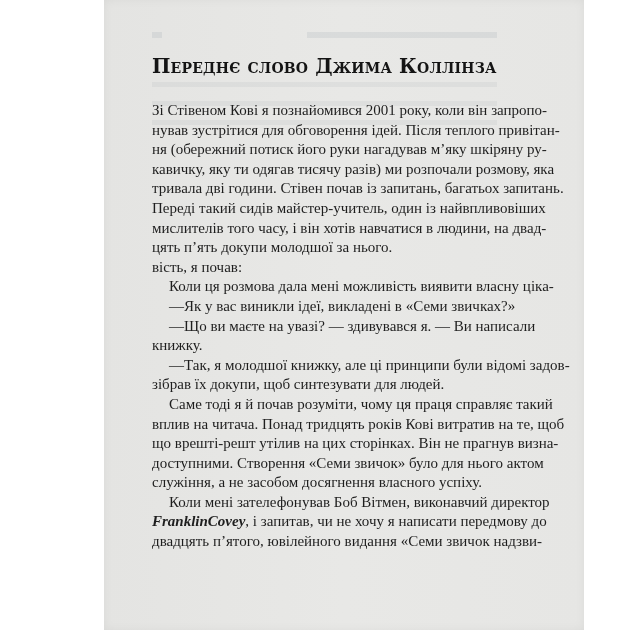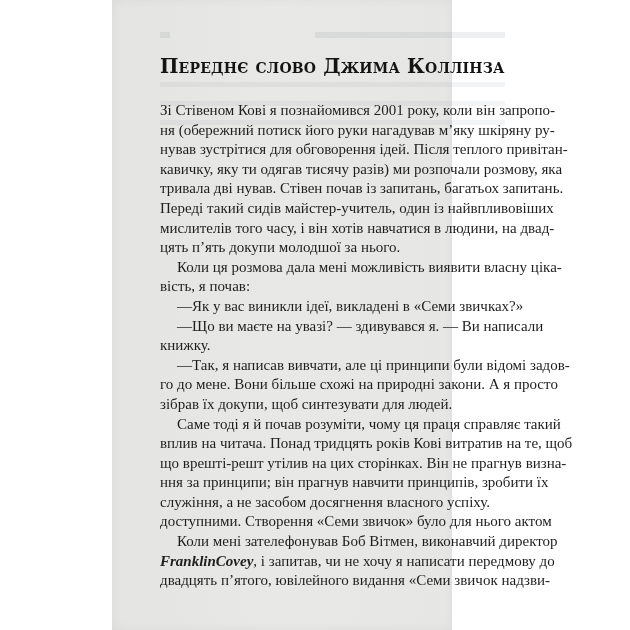--- a/index.html
+++ b/index.html
@@ -5,23 +5,23 @@
     html, body {
       margin: 0;
       padding: 0;
       background: #ffffff;
       width: 630px;
       height: 630px;
       overflow: hidden;
     }
     .page {
       position: absolute;
-      left: 112px;
+      left: 104px;
       top: 0;
-      width: 340px;
+      width: 480px;
       height: 630px;
       background: linear-gradient(90deg, #e4e4e2 0%, #e8e8e6 50%, #e6e6e4 100%);
       box-shadow: inset 0 0 10px rgba(0,0,0,0.05);
     }
     .showthrough {
       position: absolute;
       left: 48px;
       top: 30px;
       width: 345px;
       height: 10px;
@@ -97,38 +97,36 @@
   <div class="ghost-lines">
     <div></div>
       <div></div>
       <div></div>
   </div>
 
   <h1 class="heading">Переднє слово Джима Коллінза</h1>
 
   <div class="body" id="body-text">
       <span class="line"><span>Зі Стівеном Кові я познайомився 2001 року, коли він запропо-</span></span>
+      <span class="line"><span>нував зустрітися для обговорення ідей. Після теплого привітан-</span></span>
       <span class="line"><span>ня (обережний потиск його руки нагадував м’яку шкіряну ру-</span></span>
-      <span class="line"><span>нував зустрітися для обговорення ідей. Після теплого привітан-</span></span>
       <span class="line"><span>кавичку, яку ти одягав тисячу разів) ми розпочали розмову, яка</span></span>
-      <span class="line"><span>тривала дві нував. Стівен почав із запитань, багатьох запитань.</span></span>
+      <span class="line"><span>тривала дві години. Стівен почав із запитань, багатьох запитань.</span></span>
       <span class="line"><span>Переді такий сидів майстер-учитель, один із найвпливовіших</span></span>
       <span class="line"><span>мислителів того часу, і він хотів навчатися в людини, на двад-</span></span>
       <span class="line last"><span>цять п’ять докупи молодшої за нього.</span></span>
+      <span class="line last"><span>вість, я почав:</span></span>
       <span class="line indent"><span>Коли ця розмова дала мені можливість виявити власну ціка-</span></span>
-      <span class="line last"><span>вість, я почав:</span></span>
       <span class="line indent last"><span>—Як у вас виникли ідеї, викладені в «Семи звичках?»</span></span>
       <span class="line indent"><span>—Що ви маєте на увазі? — здивувався я. — Ви написали</span></span>
       <span class="line last"><span>книжку.</span></span>
-      <span class="line indent"><span>—Так, я написав вивчати, але ці принципи були відомі задов-</span></span>
-      <span class="line"><span>го до мене. Вони більше схожі на природні закони. А я просто</span></span>
+      <span class="line indent"><span>—Так, я молодшої книжку, але ці принципи були відомі задов-</span></span>
       <span class="line last"><span>зібрав їх докупи, щоб синтезувати для людей.</span></span>
       <span class="line indent"><span>Саме тоді я й почав розуміти, чому ця праця справляє такий</span></span>
       <span class="line"><span>вплив на читача. Понад тридцять років Кові витратив на те, щоб</span></span>
       <span class="line"><span>що врешті-решт утілив на цих сторінках. Він не прагнув визна-</span></span>
-      <span class="line"><span>ння за принципи; він прагнув навчити принципів, зробити їх</span></span>
+      <span class="line"><span>доступними. Створення «Семи звичок» було для нього актом</span></span>
       <span class="line last"><span>служіння, а не засобом досягнення власного успіху.</span></span>
-      <span class="line"><span>доступними. Створення «Семи звичок» було для нього актом</span></span>
       <span class="line indent"><span>Коли мені зателефонував Боб Вітмен, виконавчий директор</span></span>
       <span class="line"><span class="italic">FranklinCovey</span><span>, і запитав, чи не хочу я написати передмову до</span></span>
       <span class="line"><span>двадцять п’ятого, ювілейного видання «Семи звичок надзви-</span></span>
     </div>
 </div>
 
 </body></html>

